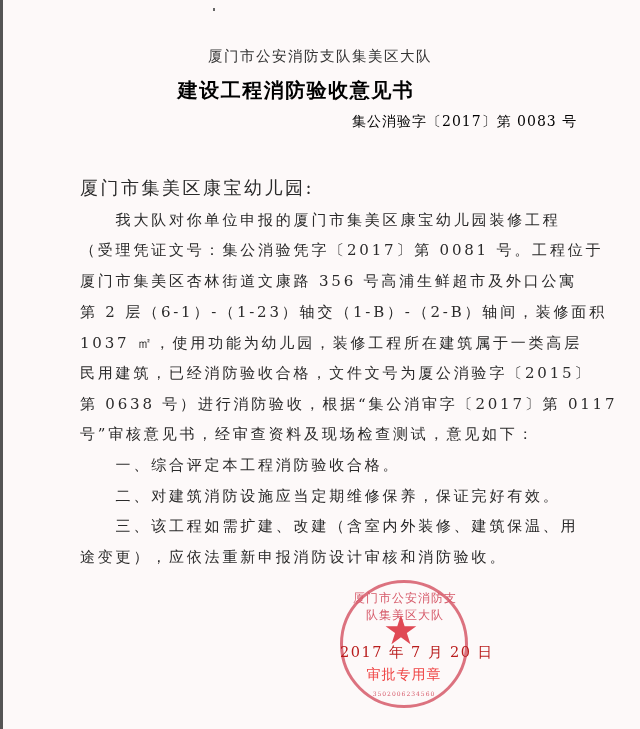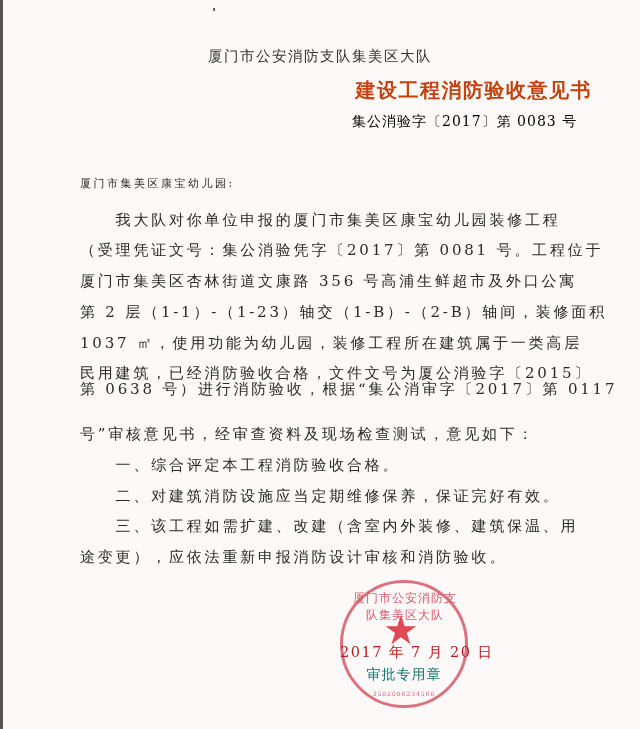--- a/index.html
+++ b/index.html
@@ -6,50 +6,50 @@
     body {
       width:640px; height:729px; overflow:hidden;
       background:#fdf9f9;
       font-family:"DejaVu Serif", serif;
       color:#2a2a2a;
       position:relative;
     }
     .left-edge { position:absolute; left:0; top:0; width:3px; height:729px; background:#555; }
     .dot { position:absolute; left:213px; top:8px; width:2px; height:3px; background:#666; }
     .agency { position:absolute; left:0; width:640px; top:47px; text-align:center; font-size:14.5px; letter-spacing:1.5px; color:#333; }
-    .title { position:absolute; left:0; width:592px; top:77px; text-align:right; font-family:"DejaVu Sans", sans-serif; font-size:20px; font-weight:bold; letter-spacing:1.5px; color:#c2410c; }
+    .title { position:absolute; left:0; width:592px; top:77px; text-align:center; font-family:"DejaVu Sans", sans-serif; font-size:20px; font-weight:bold; letter-spacing:1.5px; color:#000000; }
     .docno { position:absolute; left:352px; top:113px; font-size:14px; letter-spacing:1px; color:#000000; }
-    .recipient { position:absolute; left:80px; top:176px; font-size:11px; letter-spacing:2.5px; }
+    .recipient { position:absolute; left:80px; top:176px; font-size:18px; letter-spacing:2.5px; }
     .body-line { position:absolute; left:80px; width:470px; font-size:15px; letter-spacing:2.8px; white-space:nowrap; }
     .date { position:absolute; left:340px; top:643px; font-size:14.5px; letter-spacing:1.5px; color:#b91c1c; z-index:2; }
     .stamp { position:absolute; left:340px; top:580px; width:128px; height:128px; border-radius:50%; border:3px solid #d65a6a; box-sizing:border-box; opacity:0.85; }
     .stamp-star { position:absolute; left:383px; top:610px; font-size:40px; color:#e04a55; line-height:1; }
     .stamp-ring-text { position:absolute; left:350px; top:590px; width:110px; font-size:12px; color:#d65a6a; text-align:center; letter-spacing:1px; font-family:"DejaVu Sans", sans-serif; }
-    .stamp-bottom { position:absolute; left:340px; top:666px; width:128px; text-align:center; font-size:14px; color:#0f766e; font-family:"DejaVu Sans", sans-serif; letter-spacing:1px; }
+    .stamp-bottom { position:absolute; left:340px; top:666px; width:128px; text-align:center; font-size:14px; color:#ef4444; font-family:"DejaVu Sans", sans-serif; letter-spacing:1px; }
     .stamp-code { position:absolute; left:340px; top:690px; width:128px; text-align:center; font-size:6px; color:#d65a6a; letter-spacing:1px; }
   </style>
 </head>
 <body>
 
 <div class="left-edge"></div>
 <div class="dot"></div>
 
 <div class="agency">厦门市公安消防支队集美区大队</div>
 <div class="title">建设工程消防验收意见书</div>
 <div class="docno">集公消验字〔2017〕第 0083 号</div>
 
 <div class="recipient">厦门市集美区康宝幼儿园:</div>
 
 <div class="body-line" style="top:211px">　　我大队对你单位申报的厦门市集美区康宝幼儿园装修工程</div>
 <div class="body-line" style="top:241px">（受理凭证文号：集公消验凭字〔2017〕第 0081 号。工程位于</div>
 <div class="body-line" style="top:272px">厦门市集美区杏林街道文康路 356 号高浦生鲜超市及外口公寓</div>
-<div class="body-line" style="top:303px">第 2 层（1-1）-（1-23）轴交（1-B）-（2-B）轴间，装修面积</div>
+<div class="body-line" style="top:303px">第 2 层（6-1）-（1-23）轴交（1-B）-（2-B）轴间，装修面积</div>
 <div class="body-line" style="top:334px">1037 ㎡，使用功能为幼儿园，装修工程所在建筑属于一类高层</div>
 <div class="body-line" style="top:364px">民用建筑，已经消防验收合格，文件文号为厦公消验字〔2015〕</div>
-<div class="body-line" style="top:380px">第 0638 号）进行消防验收，根据“集公消审字〔2017〕第 0117</div>
+<div class="body-line" style="top:395px">第 0638 号）进行消防验收，根据“集公消审字〔2017〕第 0117</div>
 <div class="body-line" style="top:425px">号”审核意见书，经审查资料及现场检查测试，意见如下：</div>
 <div class="body-line" style="top:456px">　　一、综合评定本工程消防验收合格。</div>
 <div class="body-line" style="top:487px">　　二、对建筑消防设施应当定期维修保养，保证完好有效。</div>
 <div class="body-line" style="top:517px">　　三、该工程如需扩建、改建（含室内外装修、建筑保温、用</div>
 <div class="body-line" style="top:548px">途变更），应依法重新申报消防设计审核和消防验收。</div>
 
 <div class="stamp"></div>
 <div class="stamp-ring-text">厦门市公安消防支队集美区大队</div>
 <div class="stamp-star">★</div>
 <div class="date">2017 年 7 月 20 日</div>

